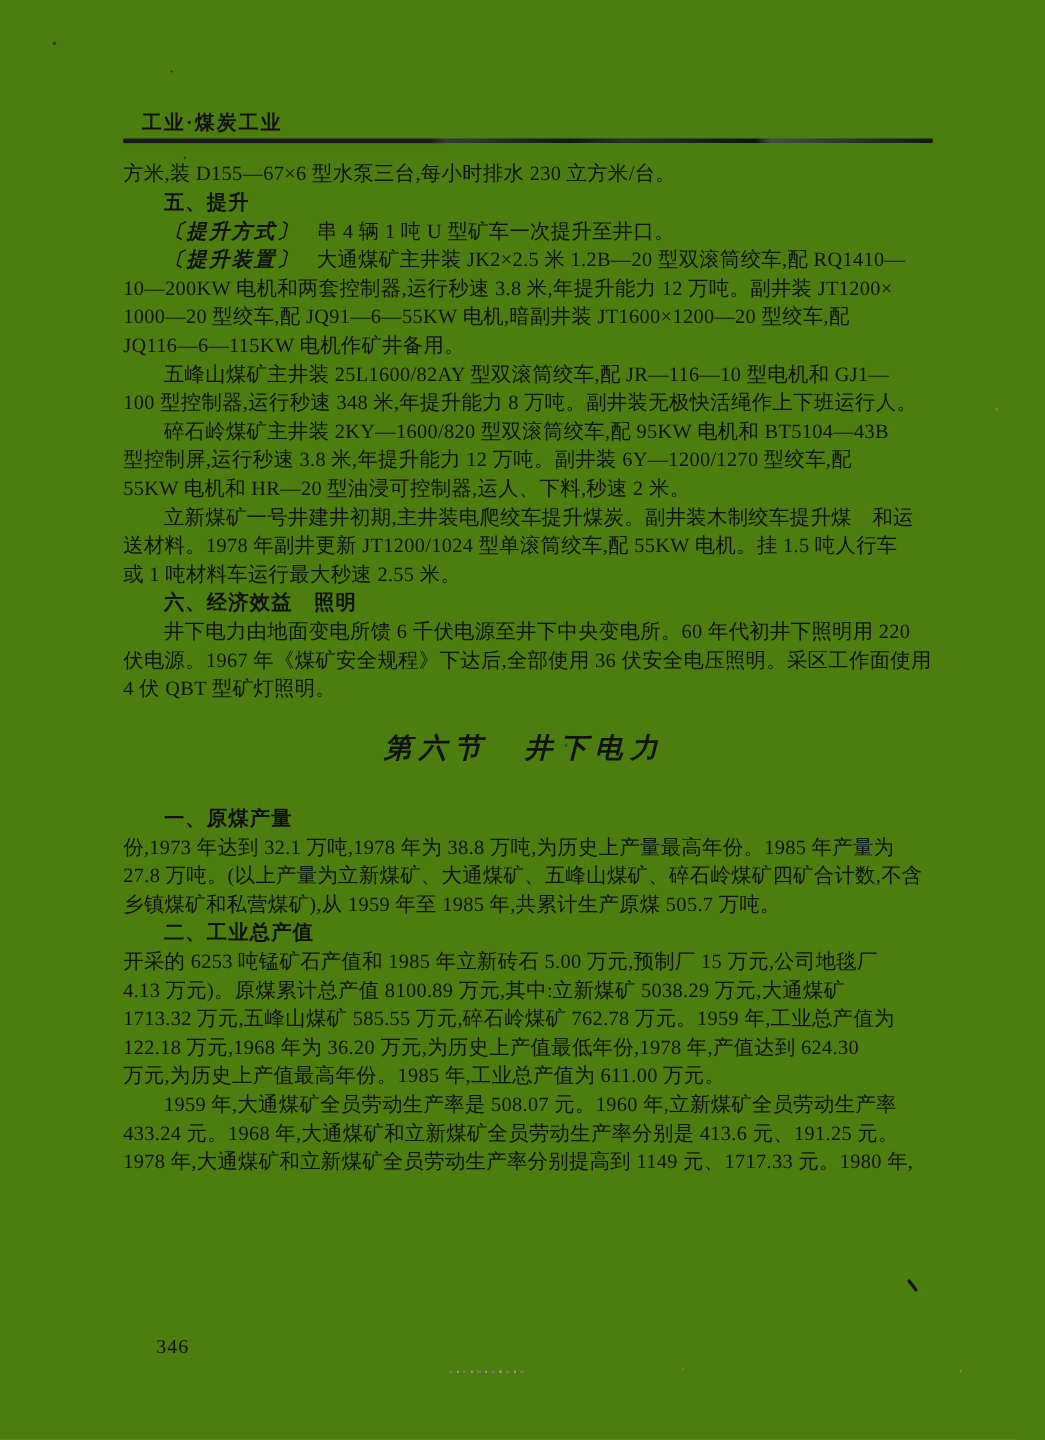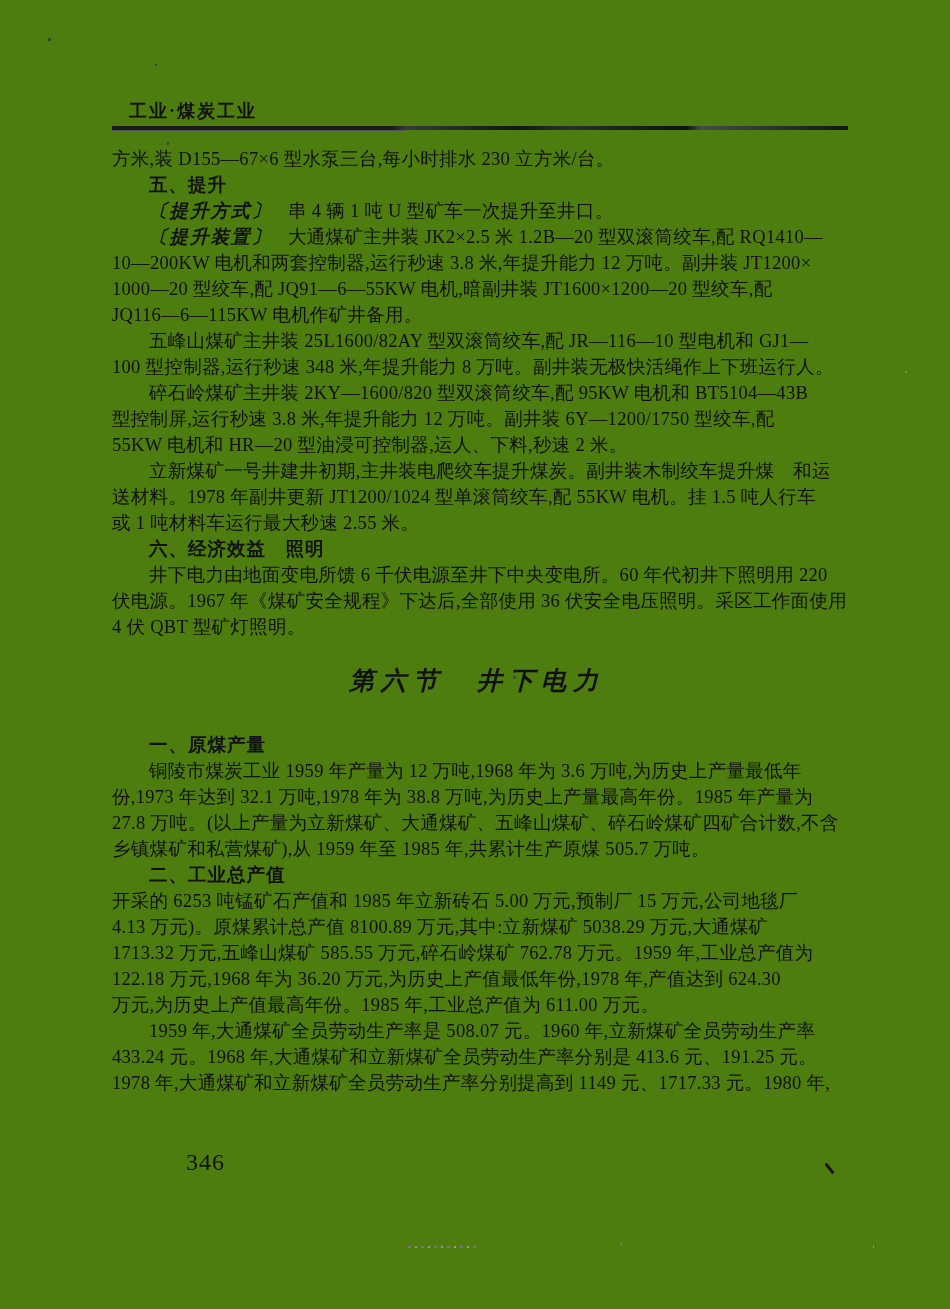--- a/index.html
+++ b/index.html
@@ -72,24 +72,23 @@
     font-style: italic;
     letter-spacing: 7px;
     line-height: 38px;
     margin-top: 22px;
     margin-bottom: 32px;
     white-space: pre;
   }
   .page-number {
     position: absolute;
     left: 142px;
-    top: 1149px;
-    font-size: 24px;
+    top: 1214px;
+    font-size: 18px;
     letter-spacing: 1px;
-    margin-left: 44px;
   }
   
   .noise {
     position: absolute;
     background: #333;
     border-radius: 50%;
   }
   .noise-dash-row {
     position: absolute;
     left: 408px;
@@ -123,32 +122,31 @@
       <div class="line">方米,装 D155—67×6 型水泵三台,每小时排水 230 立方米/台。</div>
       <div class="line indent heading">五、提升</div>
       <div class="line indent"><span class="kai-label">〔提升方式〕</span><span>串 4 辆 1 吨 U 型矿车一次提升至井口。</span></div>
       <div class="line indent"><span class="kai-label">〔提升装置〕</span><span>大通煤矿主井装 JK2×2.5 米 1.2B—20 型双滚筒绞车,配 RQ1410—</span></div>
       <div class="line">10—200KW 电机和两套控制器,运行秒速 3.8 米,年提升能力 12 万吨。副井装 JT1200×</div>
       <div class="line">1000—20 型绞车,配 JQ91—6—55KW 电机,暗副井装 JT1600×1200—20 型绞车,配</div>
       <div class="line">JQ116—6—115KW 电机作矿井备用。</div>
       <div class="line indent">五峰山煤矿主井装 25L1600/82AY 型双滚筒绞车,配 JR—116—10 型电机和 GJ1—</div>
       <div class="line">100 型控制器,运行秒速 348 米,年提升能力 8 万吨。副井装无极快活绳作上下班运行人。</div>
       <div class="line indent">碎石岭煤矿主井装 2KY—1600/820 型双滚筒绞车,配 95KW 电机和 BT5104—43B</div>
-      <div class="line">型控制屏,运行秒速 3.8 米,年提升能力 12 万吨。副井装 6Y—1200/1750 型绞车,配</div>
+      <div class="line">型控制屏,运行秒速 3.8 米,年提升能力 12 万吨。副井装 6Y—1200/1270 型绞车,配</div>
       <div class="line">55KW 电机和 HR—20 型油浸可控制器,运人、下料,秒速 2 米。</div>
       <div class="line indent">立新煤矿一号井建井初期,主井装电爬绞车提升煤炭。副井装木制绞车提升煤　和运</div>
       <div class="line">送材料。1978 年副井更新 JT1200/1024 型单滚筒绞车,配 55KW 电机。挂 1.5 吨人行车</div>
       <div class="line">或 1 吨材料车运行最大秒速 2.55 米。</div>
       <div class="line indent heading">六、经济效益　照明</div>
       <div class="line indent">井下电力由地面变电所馈 6 千伏电源至井下中央变电所。60 年代初井下照明用 220</div>
       <div class="line">伏电源。1967 年《煤矿安全规程》下达后,全部使用 36 伏安全电压照明。采区工作面使用</div>
       <div class="line">4 伏 QBT 型矿灯照明。</div>
       <div class="section-title">第六节　井下电力</div>
       <div class="line indent heading">一、原煤产量</div>
-      <div class="line indent">铜陵市煤炭工业 1959 年产量为 12 万吨,1968 年为 3.6 万吨,为历史上产量最低年</div>
       <div class="line">份,1973 年达到 32.1 万吨,1978 年为 38.8 万吨,为历史上产量最高年份。1985 年产量为</div>
       <div class="line">27.8 万吨。(以上产量为立新煤矿、大通煤矿、五峰山煤矿、碎石岭煤矿四矿合计数,不含</div>
       <div class="line">乡镇煤矿和私营煤矿),从 1959 年至 1985 年,共累计生产原煤 505.7 万吨。</div>
       <div class="line indent heading">二、工业总产值</div>
       <div class="line">开采的 6253 吨锰矿石产值和 1985 年立新砖石 5.00 万元,预制厂 15 万元,公司地毯厂</div>
       <div class="line">4.13 万元)。原煤累计总产值 8100.89 万元,其中:立新煤矿 5038.29 万元,大通煤矿</div>
       <div class="line">1713.32 万元,五峰山煤矿 585.55 万元,碎石岭煤矿 762.78 万元。1959 年,工业总产值为</div>
       <div class="line">122.18 万元,1968 年为 36.20 万元,为历史上产值最低年份,1978 年,产值达到 624.30</div>
       <div class="line">万元,为历史上产值最高年份。1985 年,工业总产值为 611.00 万元。</div>
       <div class="line indent">1959 年,大通煤矿全员劳动生产率是 508.07 元。1960 年,立新煤矿全员劳动生产率</div>

